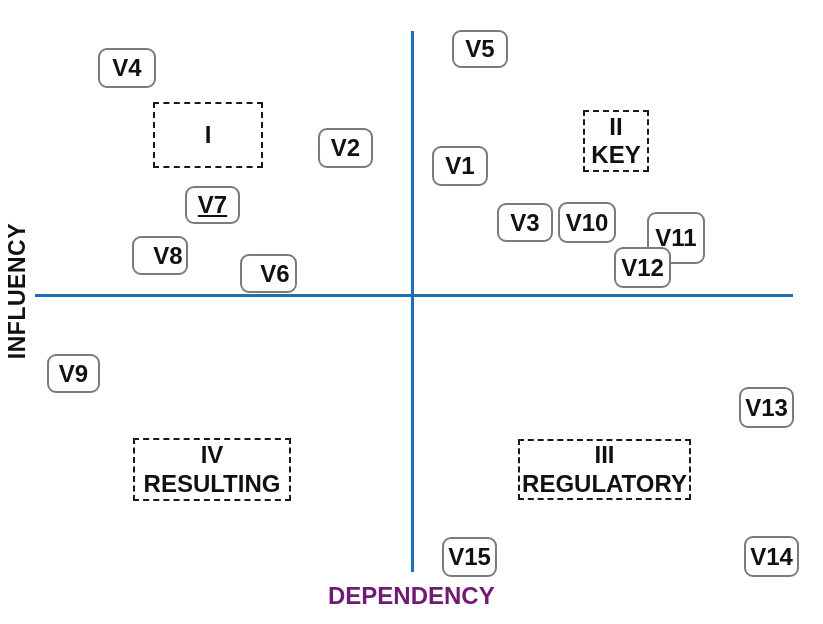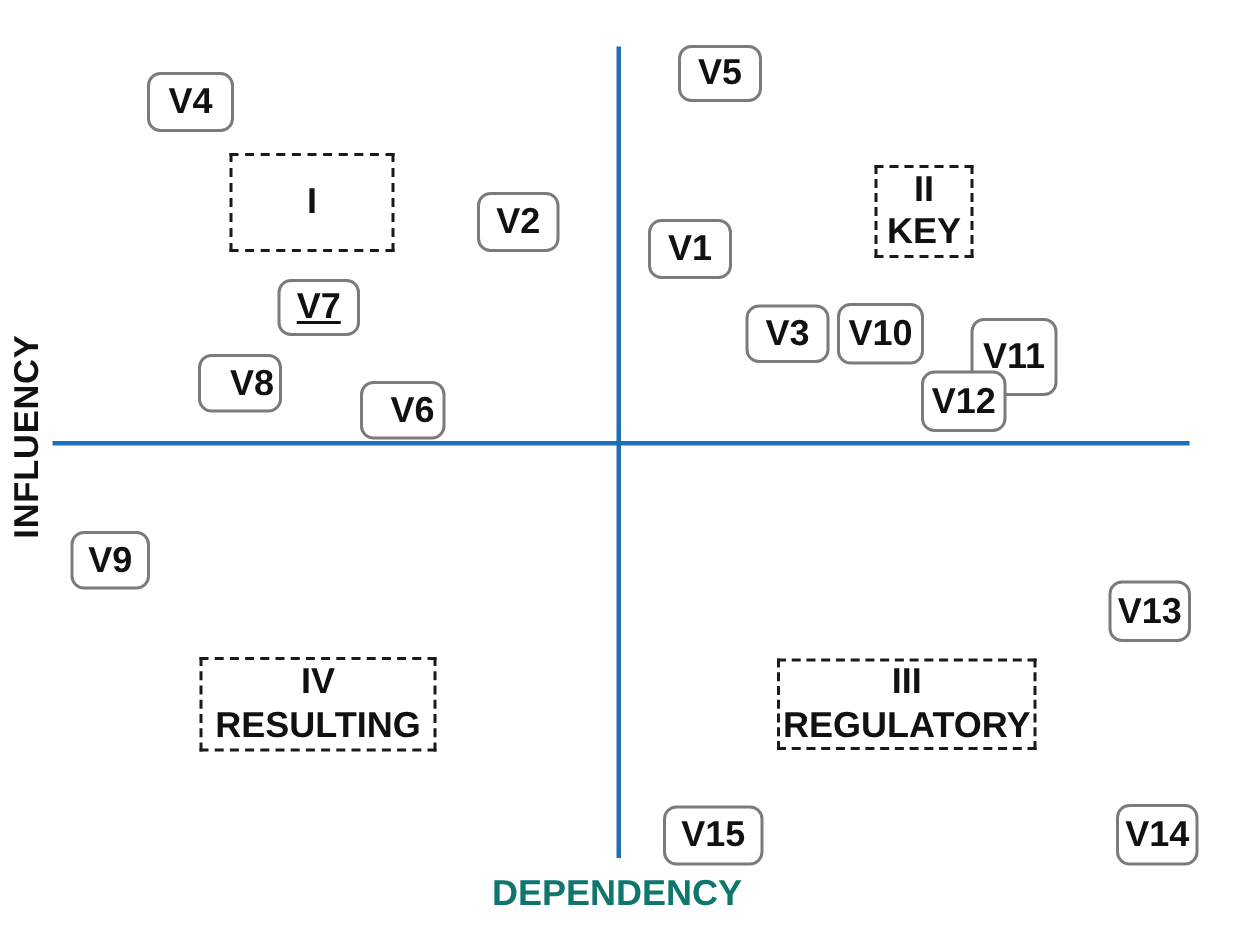--- a/index.html
+++ b/index.html
@@ -25,21 +25,21 @@
     color: #111111;
     letter-spacing: 0.5px;
     white-space: nowrap;
   }
   .x-label {
     position: absolute;
     left: 328px;
     top: 582px;
     font-size: 24px;
     font-weight: bold;
-    color: #0f766e;
+    color: #701a75;
     white-space: nowrap;
   }
   .vnode {
     position: absolute;
     box-sizing: border-box;
     border: 2px solid #7b7b7b;
     border-radius: 9px;
     background: #ffffff;
     display: flex;
     align-items: center;
@@ -96,15 +96,15 @@
       <div class="vnode" style="left: 452px; top: 30px; width: 56px; height: 38px;">V5</div>
       <div class="vnode" style="left: 240px; top: 254px; width: 57px; height: 39px; padding-left: 13px;">V6</div>
       <div class="vnode" style="left: 185px; top: 186px; width: 55px; height: 38px; text-decoration: underline;">V7</div>
       <div class="vnode" style="left: 132px; top: 236px; width: 56px; height: 39px; padding-left: 16px;">V8</div>
       <div class="vnode" style="left: 47px; top: 354px; width: 53px; height: 39px;">V9</div>
       <div class="vnode" style="left: 558px; top: 202px; width: 58px; height: 41px;">V10</div>
       <div class="vnode" style="left: 647px; top: 212px; width: 58px; height: 52px;">V11</div>
       <div class="vnode" style="left: 614px; top: 247px; width: 57px; height: 41px;">V12</div>
       <div class="vnode" style="left: 739px; top: 387px; width: 55px; height: 41px;">V13</div>
       <div class="vnode" style="left: 744px; top: 536px; width: 55px; height: 41px;">V14</div>
-      <div class="vnode" style="left: 442px; top: 537px; width: 67px; height: 40px;">V15</div>
+      <div class="vnode" style="left: 442px; top: 537px; width: 55px; height: 40px;">V15</div>
     </div>
 </div>
 
 </body></html>

